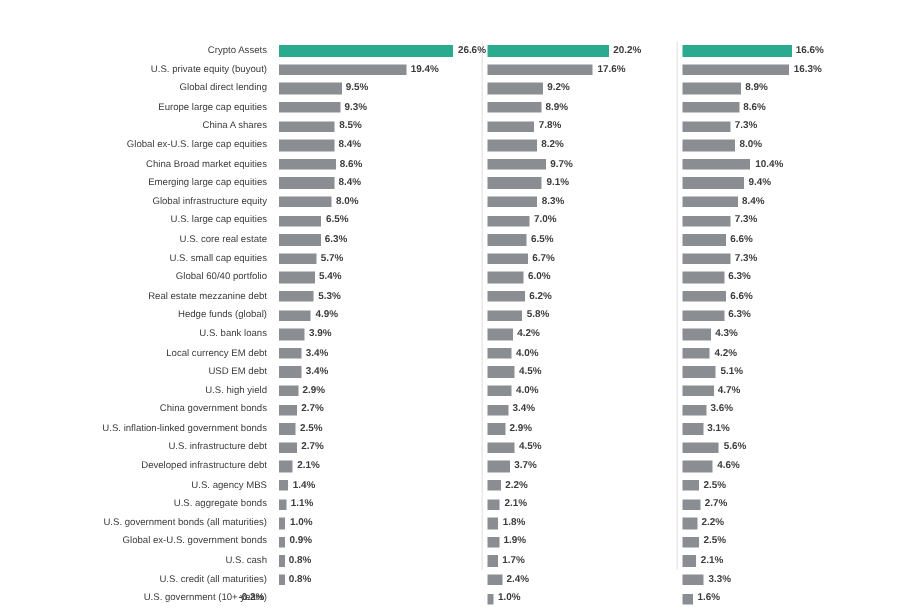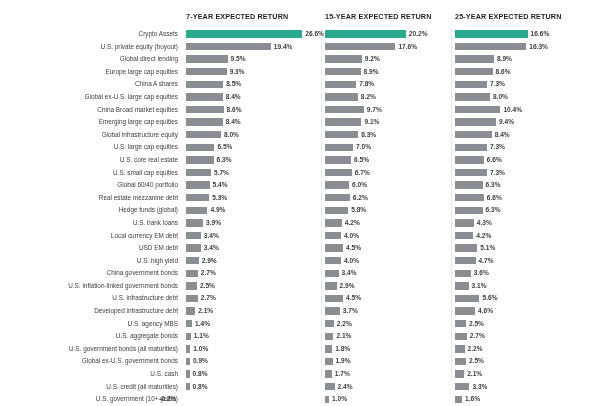--- a/index.html
+++ b/index.html
@@ -112,25 +112,20 @@
     background: #e9e9e9;
   }
   .panel-sep.s1 { left: 321px; }
   .panel-sep.s2 { left: 451px; }
 </style>
 </head>
 <body>
 
 <div id="chart-root">
 
-  <div class="header-row">
-    <div class="col-header c0">7-YEAR EXPECTED RETURN</div>
-    <div class="col-header c1">15-YEAR EXPECTED RETURN</div>
-    <div class="col-header c2">25-YEAR EXPECTED RETURN</div>
-  </div>
 
   <div class="panel-sep s1"></div>
   <div class="panel-sep s2"></div>
 
   <div class="body-area" id="body-area">
       <div class="row" style="height: 12.6px;">
         <div class="row-label">Crypto Assets</div>
         <div class="cell c0">
           <div class="bar highlight" style="width: 116.25px; background: rgb(42, 171, 143);"></div>
           <div class="bar-value" style="left: 119.25px;">26.6%</div>

